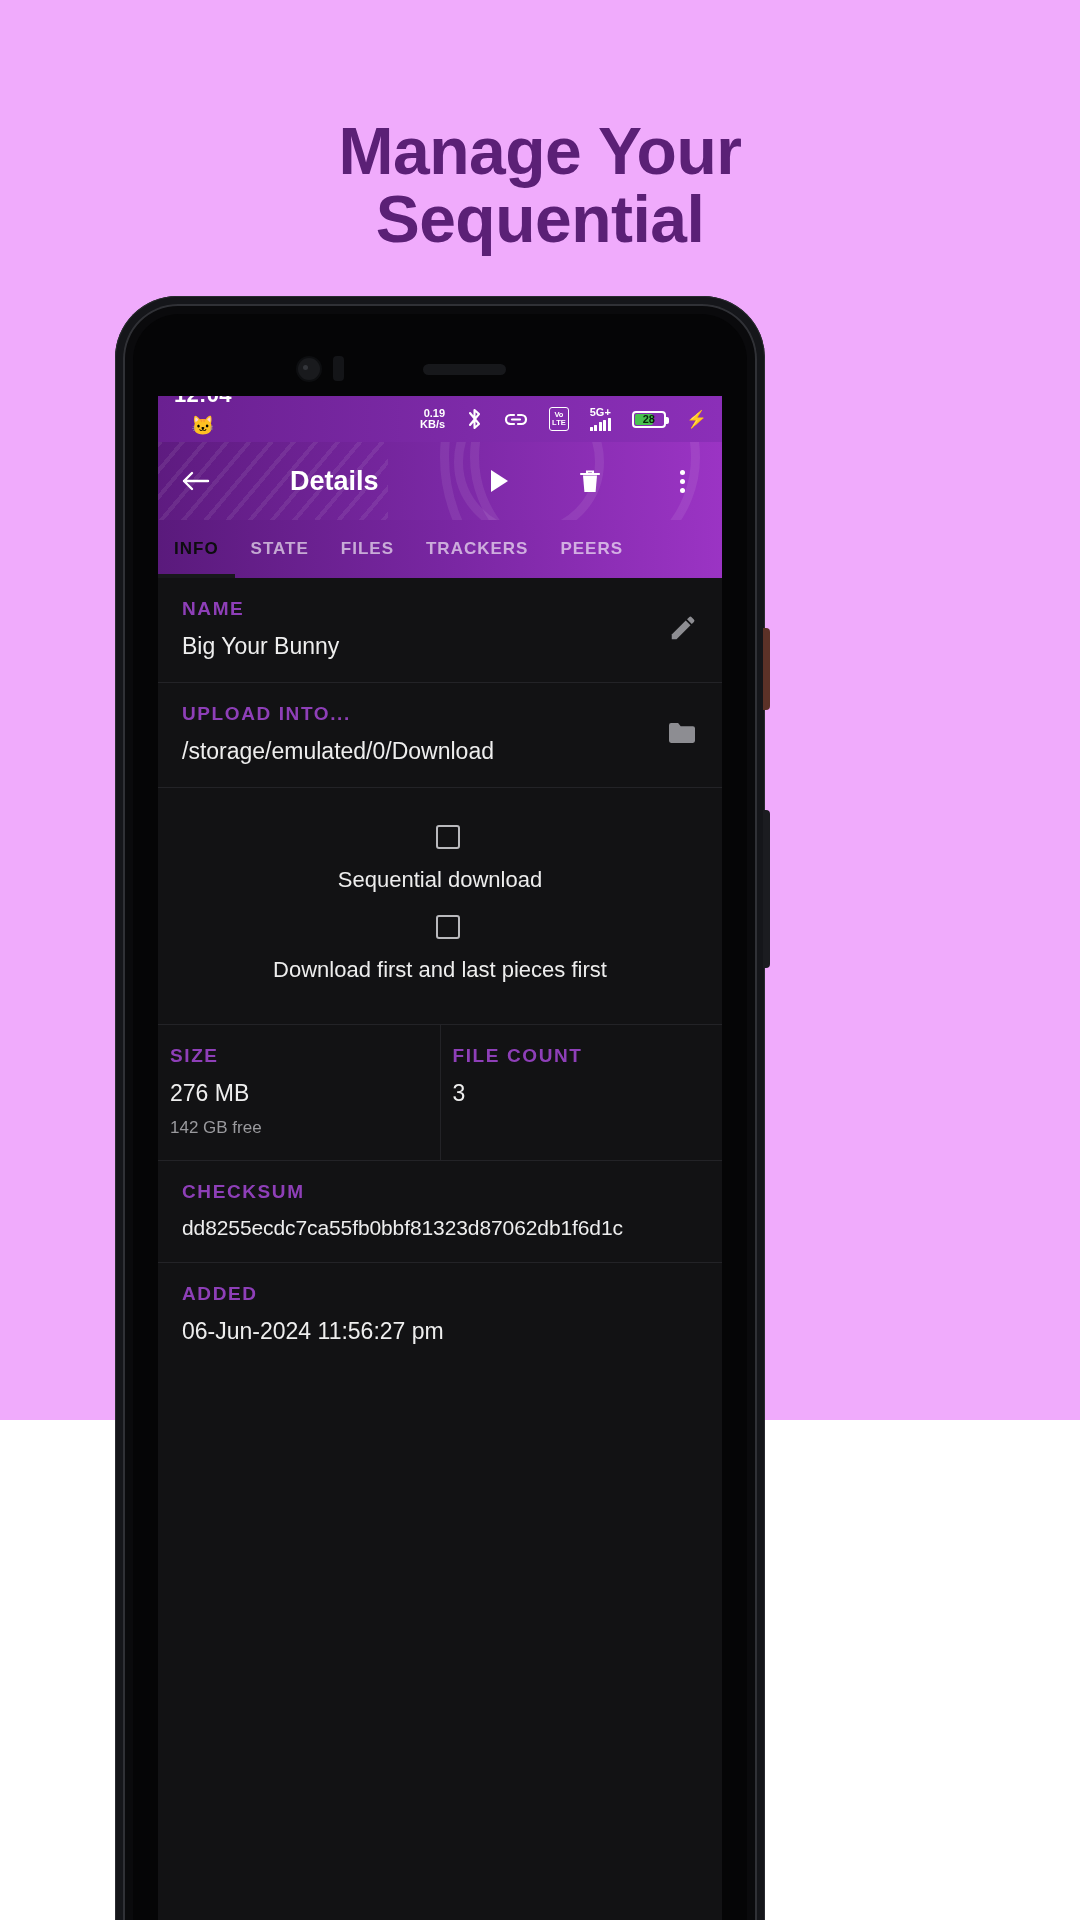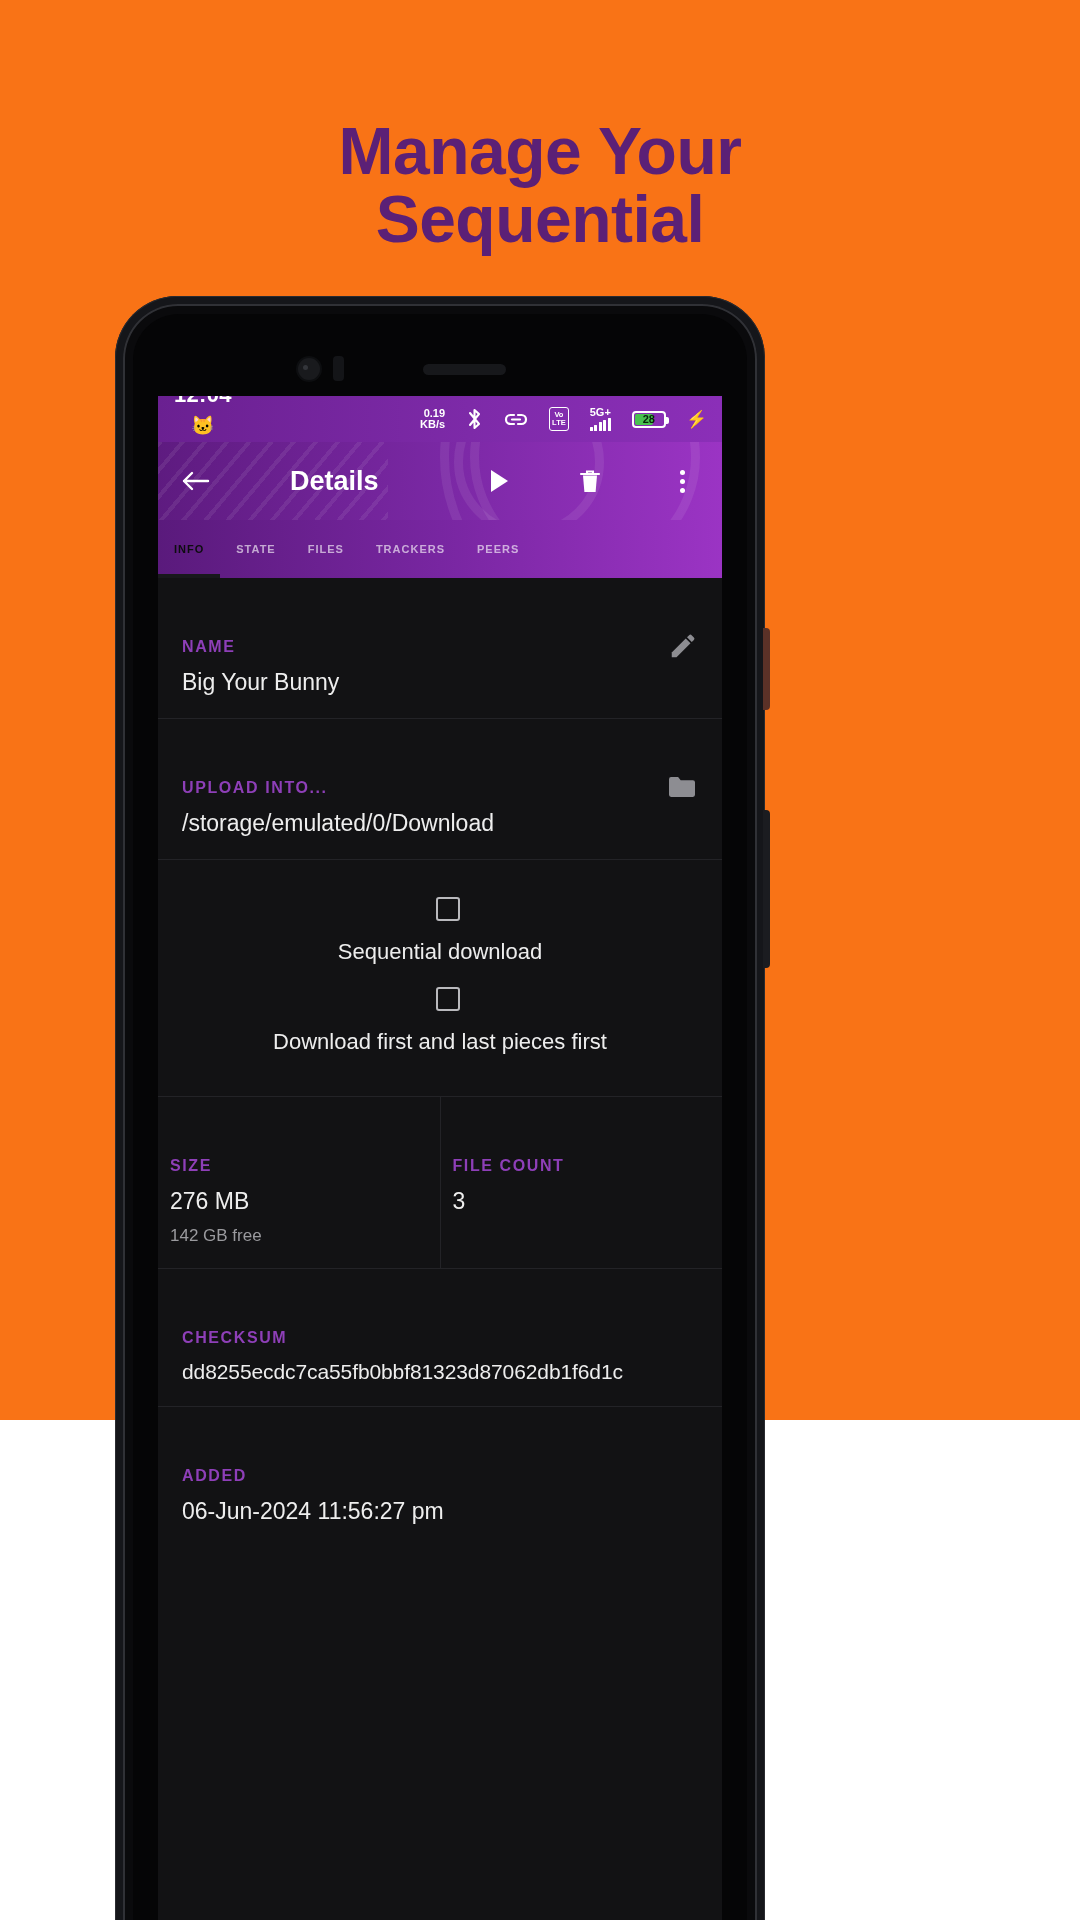--- a/index.html
+++ b/index.html
@@ -9,21 +9,21 @@
     height: 1920px;
     background: #ffffff;
     font-family: "Liberation Sans", sans-serif;
     overflow: hidden;
   }
 
   #page {
     position: relative;
     width: 1080px;
     height: 1420px;
-    background: #f97316;
+    background: #f0abfc;
   }
 
   
   .headline {
     position: absolute;
     top: 118px;
     left: 0;
     width: 1080px;
     text-align: center;
     color: #5b2076;
@@ -226,46 +226,45 @@
     height: 58px;
     background: linear-gradient(90deg, #5a1a7c 0%, #7826a1 50%, #9b34c4 100%);
     display: flex;
     align-items: stretch;
   }
   .tab {
     position: relative;
     display: flex; align-items: center; justify-content: center;
     padding: 0 16px;
     color: rgba(255,255,255,0.62);
-    font-size: 11px;
+    font-size: 17px;
     font-weight: bold;
     letter-spacing: 1.0px;
     white-space: nowrap;
   }
   .tab.active { color: #0d0d0f; }
   .tab.active:after {
     content: "";
     position: absolute; left: 0; right: 0; bottom: 0;
     height: 4px; background: #18181c;
   }
 
   
   .content { background: #121214; }
   .row {
     position: relative;
     padding: 20px 24px 22px 24px;
     border-bottom: 1px solid #232327;
   }
   .row-label {
     color: #8e3fb8;
-    font-size: 16px;
+    font-size: 19px;
     font-weight: bold;
     letter-spacing: 1.6px;
     margin-bottom: 13px;
-    margin-top: 40px;
   }
   .row-value {
     color: #eeeeee;
     font-size: 23px;
   }
   .row-sub {
     color: #9a9a9e;
     font-size: 17px;
     margin-top: 11px;
   }

